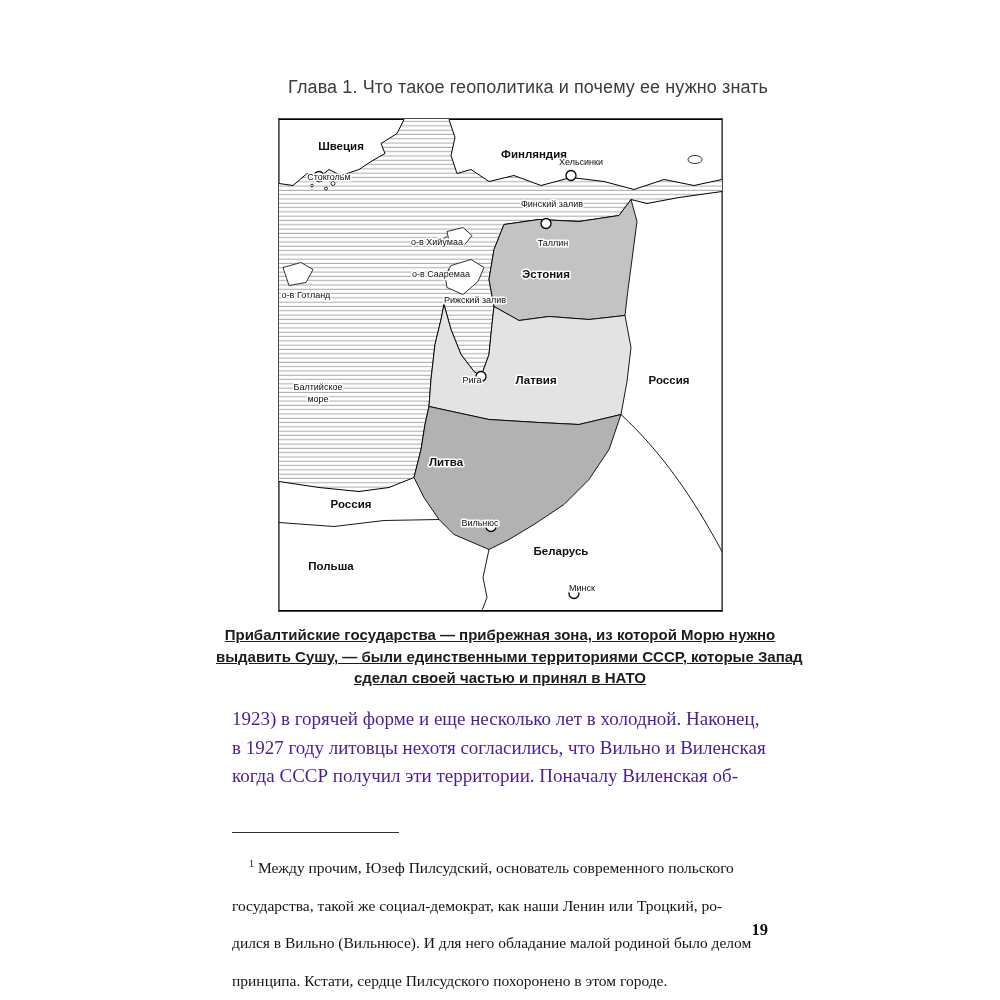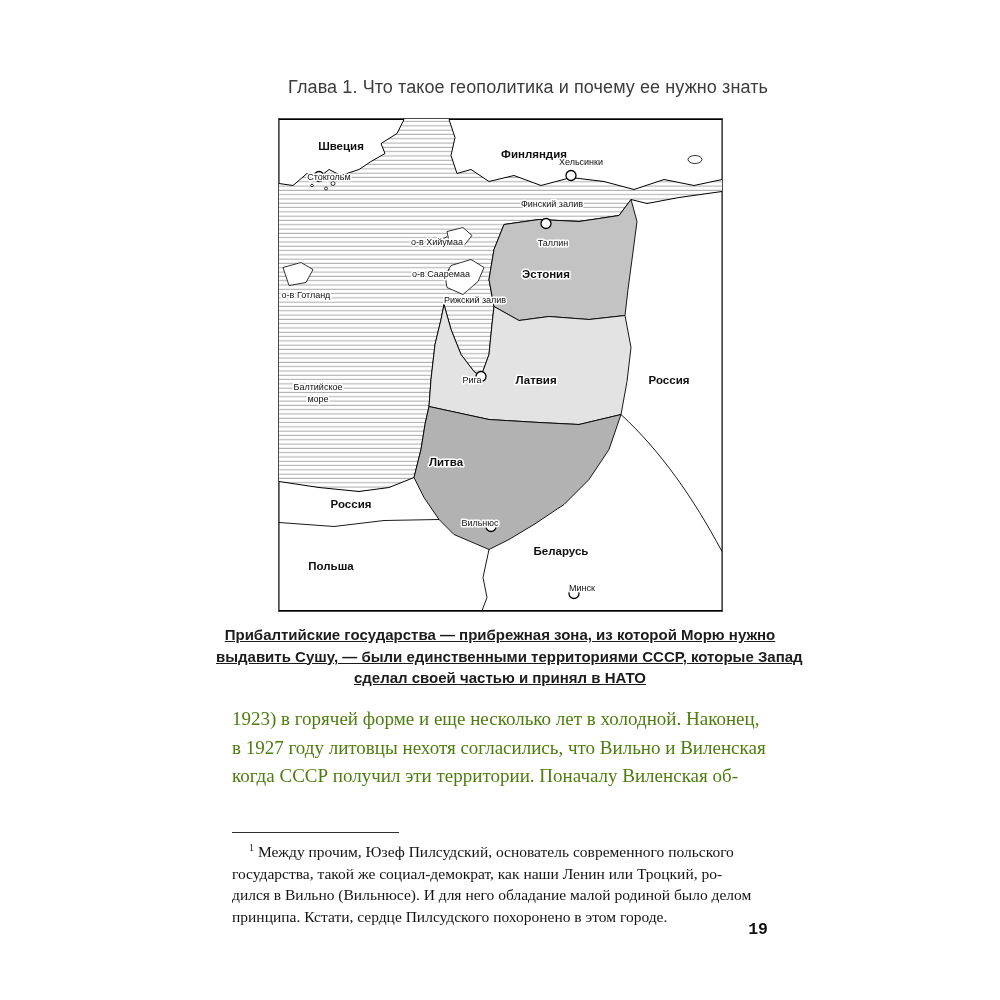--- a/index.html
+++ b/index.html
@@ -21,34 +21,34 @@
   .region{stroke:#000;stroke-width:.9px;}
   .border{fill:none;stroke:#000;stroke-width:.9px;}
   .islet{fill:#fff;stroke:#000;stroke-width:.8px;}
   .pointer{stroke:#000;stroke-width:.7px;}
 
   .fig-caption{position:absolute;left:216px;top:624px;width:568px;text-align:center;
     font-size:15px;line-height:21.5px;font-weight:600;color:#1c1c1c;}
   .fig-caption div{white-space:nowrap;text-decoration:underline;}
 
   .body-text{position:absolute;left:232px;top:705px;width:540px;
-    font-family:"Liberation Serif",serif;font-size:19px;line-height:28.5px;color:#4d7c0f;}
+    font-family:"Liberation Serif",serif;font-size:19px;line-height:28.5px;color:#4c1d95;}
   .body-text div{white-space:nowrap;}
 
   .footnote-rule{position:absolute;left:232px;top:832px;width:167px;height:0;
     border-top:1.4px solid #2e2e2e;}
 
   .footnote{position:absolute;left:232px;top:841px;width:542px;
     font-family:"Liberation Serif",serif;font-size:15.5px;line-height:21.5px;color:#141414;}
-  .footnote div{white-space:nowrap;}
+  .footnote div{white-space:nowrap;margin-top:16px;}
   .footnote .fn-first{text-indent:17px;}
   .footnote sup{font-size:10px;line-height:0;}
 
   .page-number{position:absolute;top:920px;left:232px;width:536px;text-align:right;
-    font-family:Liberation Mono, monospace;font-weight:bold;font-size:16.5px;color:#111;}
+    font-family:Liberation Serif, serif;font-weight:bold;font-size:16.5px;color:#111;}
 </style>
 </head>
 <body>
 
 <div class="running-header">Глава 1. Что такое геополитика и почему ее нужно знать</div>
 
 <div class="map-figure">
   <svg viewBox="0 0 443 491">
     <defs>
       <pattern id="seahatch" width="5" height="4.3" patternUnits="userSpaceOnUse">

